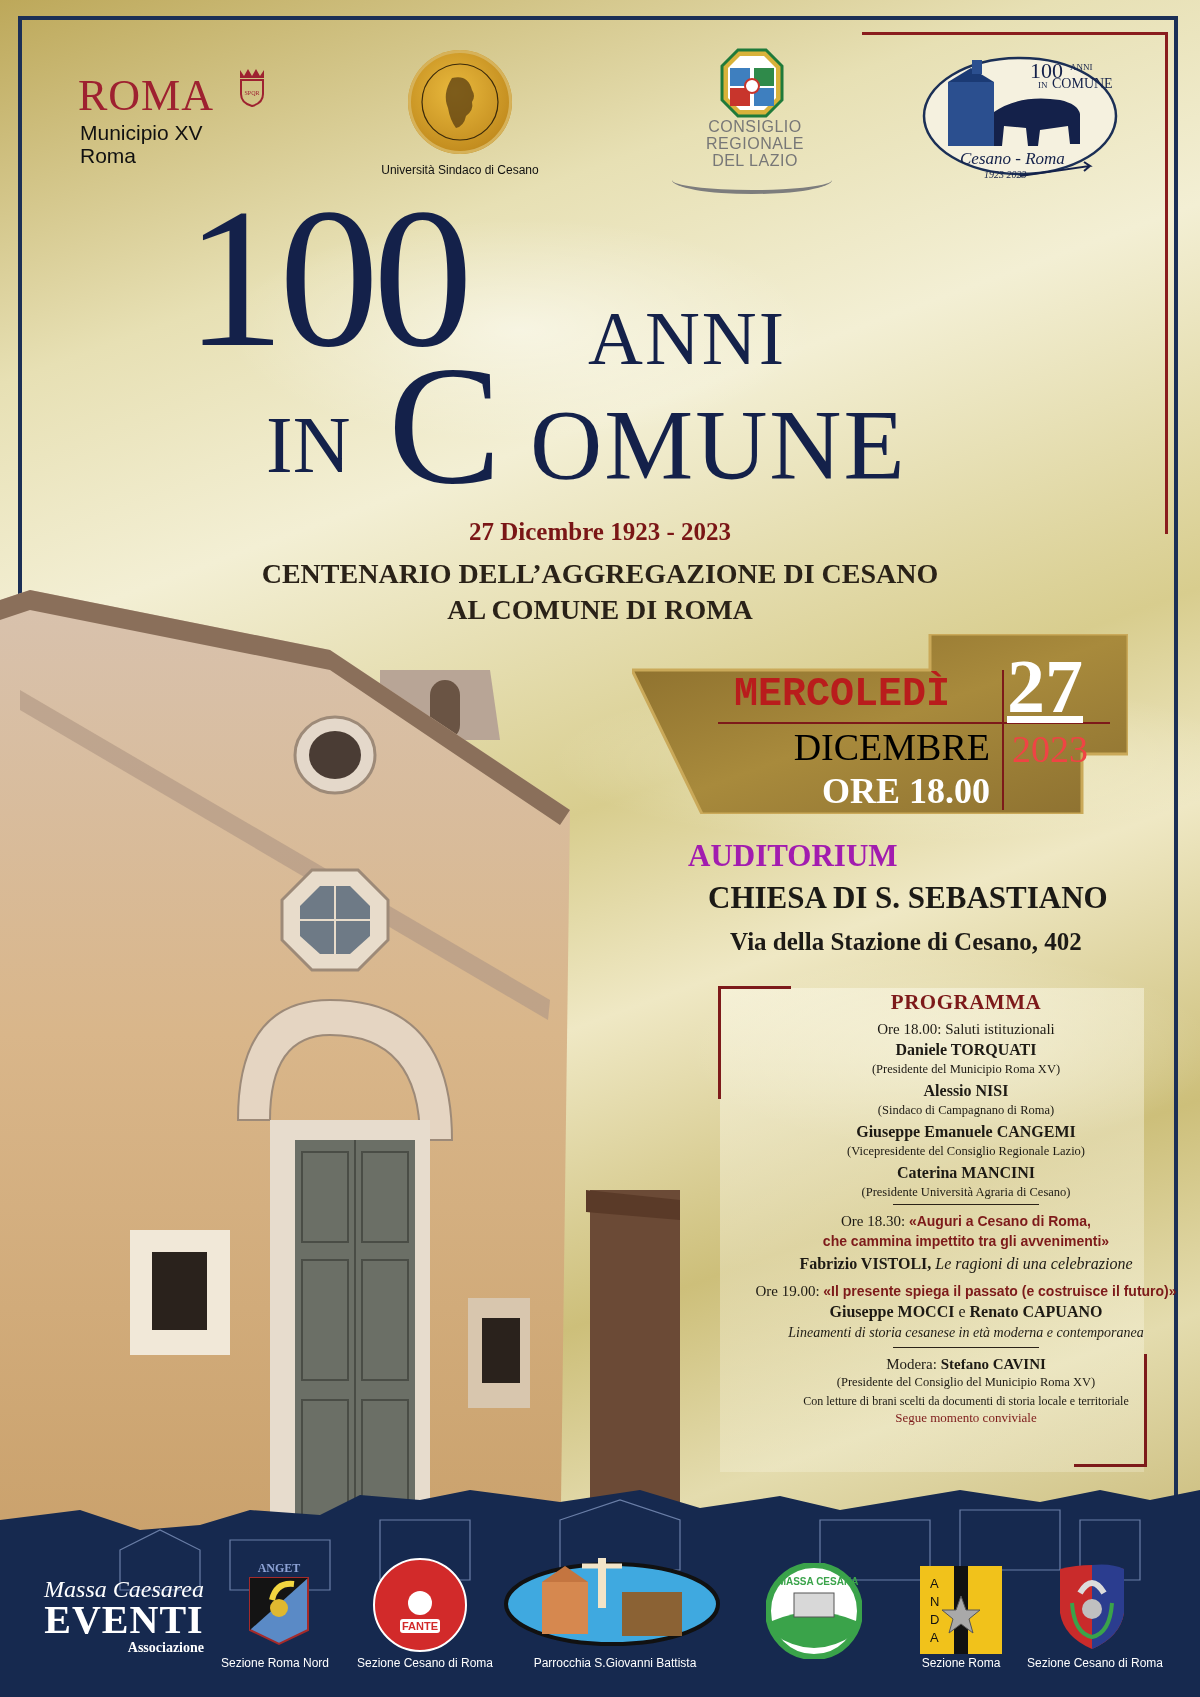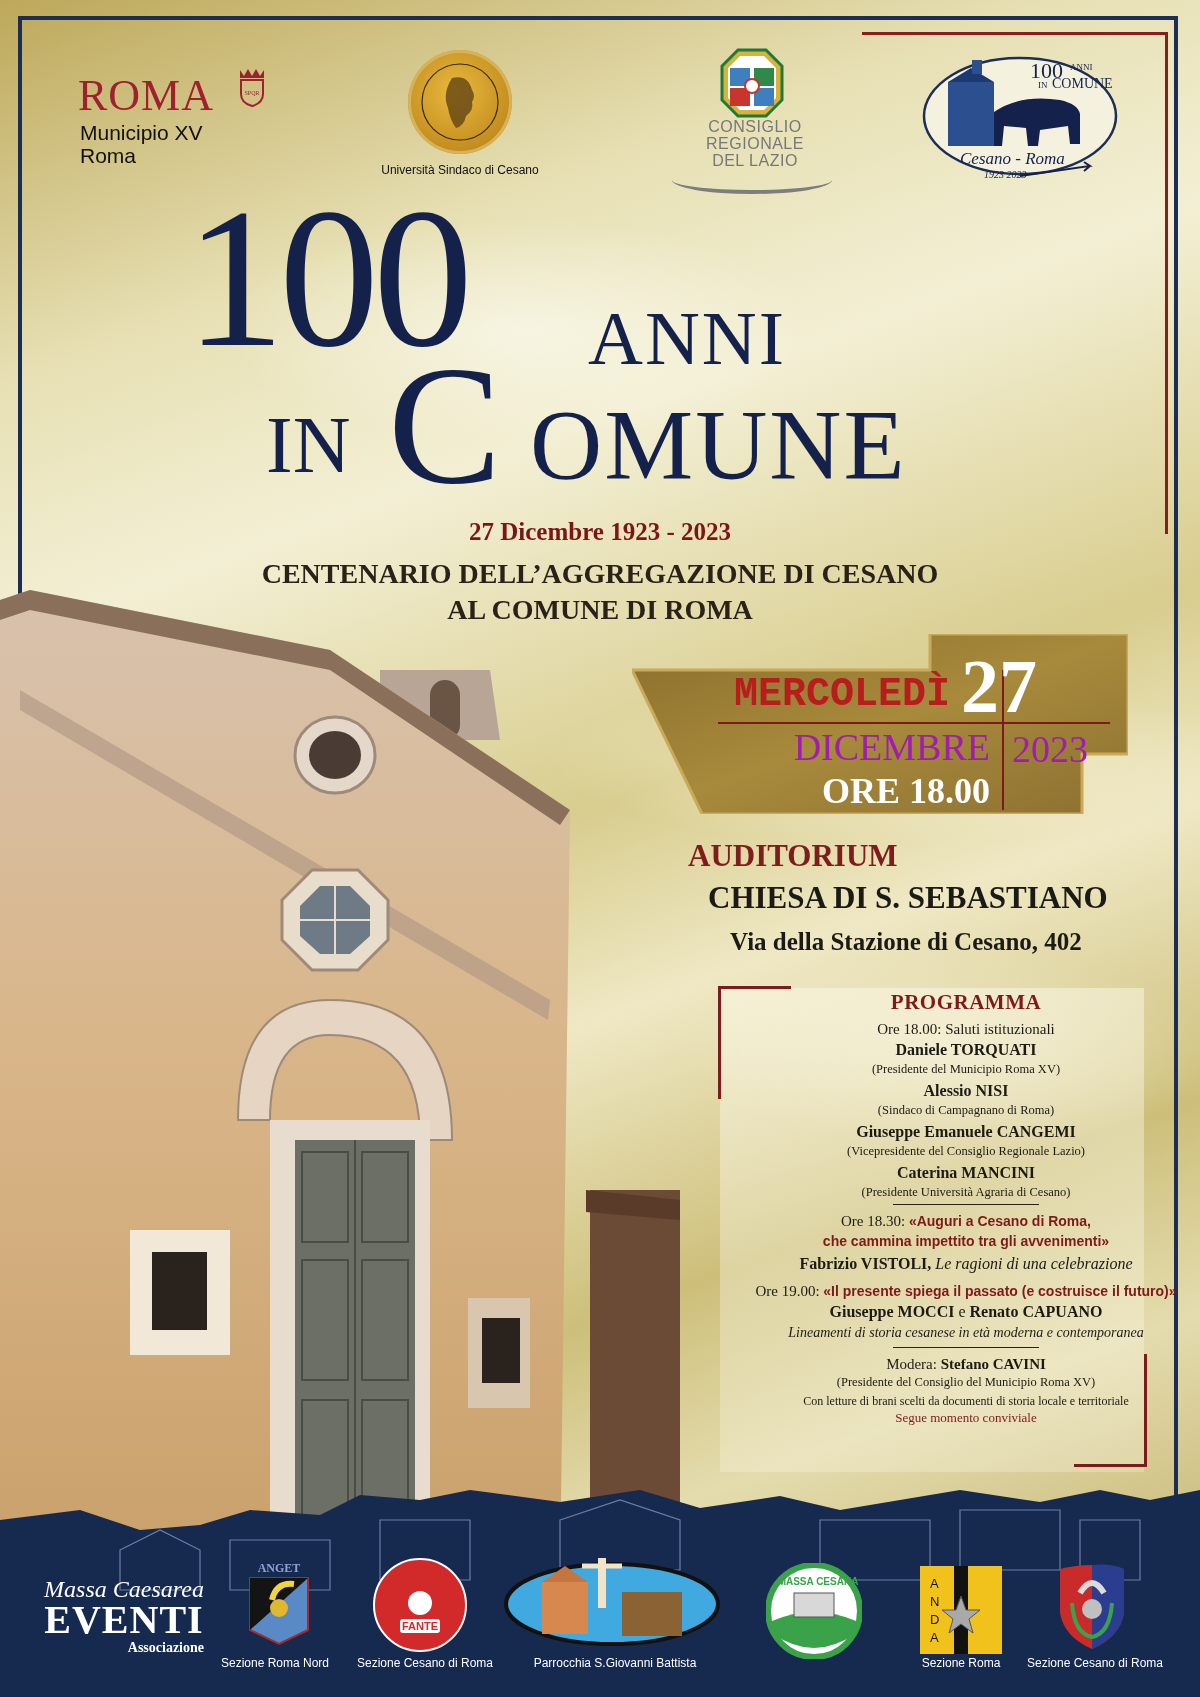--- a/index.html
+++ b/index.html
@@ -29,28 +29,28 @@
   .t-in{left:266px;top:405px;font-size:80px;line-height:80px;color:#14214a;}
   .t-c{left:388px;top:340px;font-size:170px;line-height:170px;color:#14214a;}
   .t-omune{left:530px;top:395px;font-size:100px;line-height:100px;color:#14214a;letter-spacing:2px;}
   .date-red{left:0;width:1200px;top:518px;text-align:center;font-size:25px;font-weight:bold;color:#7a1616;}
   .subtitle{left:0;width:1200px;top:556px;text-align:center;font-size:28px;font-weight:bold;line-height:36px;color:#2a2218;}
   
   .church{left:0;top:580px;width:720px;height:1000px;}
   
   .banner{left:632px;top:634px;width:496px;height:180px;}
   .bn-day{left:660px;top:672px;width:290px;text-align:right;font-size:40px;font-weight:bold;color:#b91c1c;font-family:Liberation Mono, monospace;}
-  .bn-num{left:961px;top:648px;font-size:76px;font-weight:bold;color:#fff;line-height:76px;}
-  .bn-month{left:700px;top:725px;width:290px;text-align:right;font-size:38px;color:#a21caf;}
-  .bn-year{left:1012px;top:727px;font-size:38px;color:#a21caf;}
+  .bn-num{left:1007px;top:648px;font-size:76px;font-weight:bold;color:#fff;line-height:76px;text-decoration:underline;}
+  .bn-month{left:700px;top:725px;width:290px;text-align:right;font-size:38px;color:#000000;}
+  .bn-year{left:1012px;top:727px;font-size:38px;color:#ef4444;}
   .bn-time{left:700px;top:770px;width:290px;text-align:right;font-size:36px;font-weight:bold;color:#fff;}
   .bn-hline{left:718px;top:722px;width:392px;height:2px;background:#7d1a1a;}
   .bn-vline{left:1002px;top:670px;width:2px;height:140px;background:#7d1a1a;}
   
-  .venue1{left:688px;top:838px;font-size:31px;font-weight:bold;color:#7f1d1d;}
+  .venue1{left:688px;top:838px;font-size:31px;font-weight:bold;color:#a21caf;}
   .venue2{left:708px;top:880px;font-size:31px;font-weight:bold;color:#1c1a16;}
   .venue3{left:730px;top:928px;font-size:25px;font-weight:bold;color:#1c1a16;}
   
   .prog-bg{left:720px;top:988px;width:424px;height:484px;background:linear-gradient(180deg,rgba(255,253,240,.45),rgba(255,253,240,.25));}
   .prog-corner-tl{left:718px;top:986px;width:70px;height:110px;border-top:3px solid #7d1a1a;border-left:3px solid #7d1a1a;}
   .prog-corner-br{left:1074px;top:1354px;width:70px;height:110px;border-bottom:3px solid #7d1a1a;border-right:3px solid #7d1a1a;}
   .prog{left:720px;top:990px;width:492px;text-align:center;color:#1d1a14;}
   .prog .ttl{font-size:21px;font-weight:bold;color:#7d1a1a;letter-spacing:.5px;margin-bottom:4px;}
   .prog .line{font-size:15px;line-height:20px;}
   .prog .name{font-size:16px;font-weight:bold;line-height:22px;}

